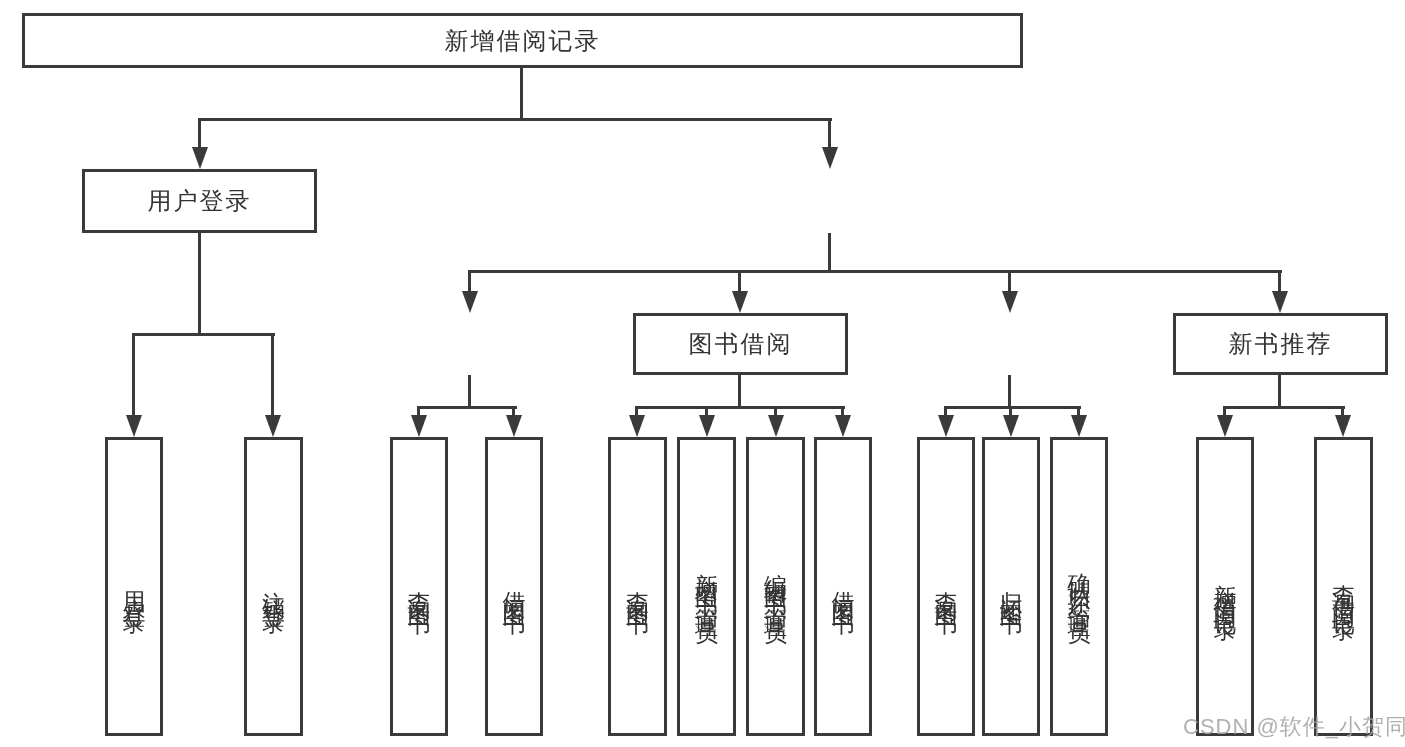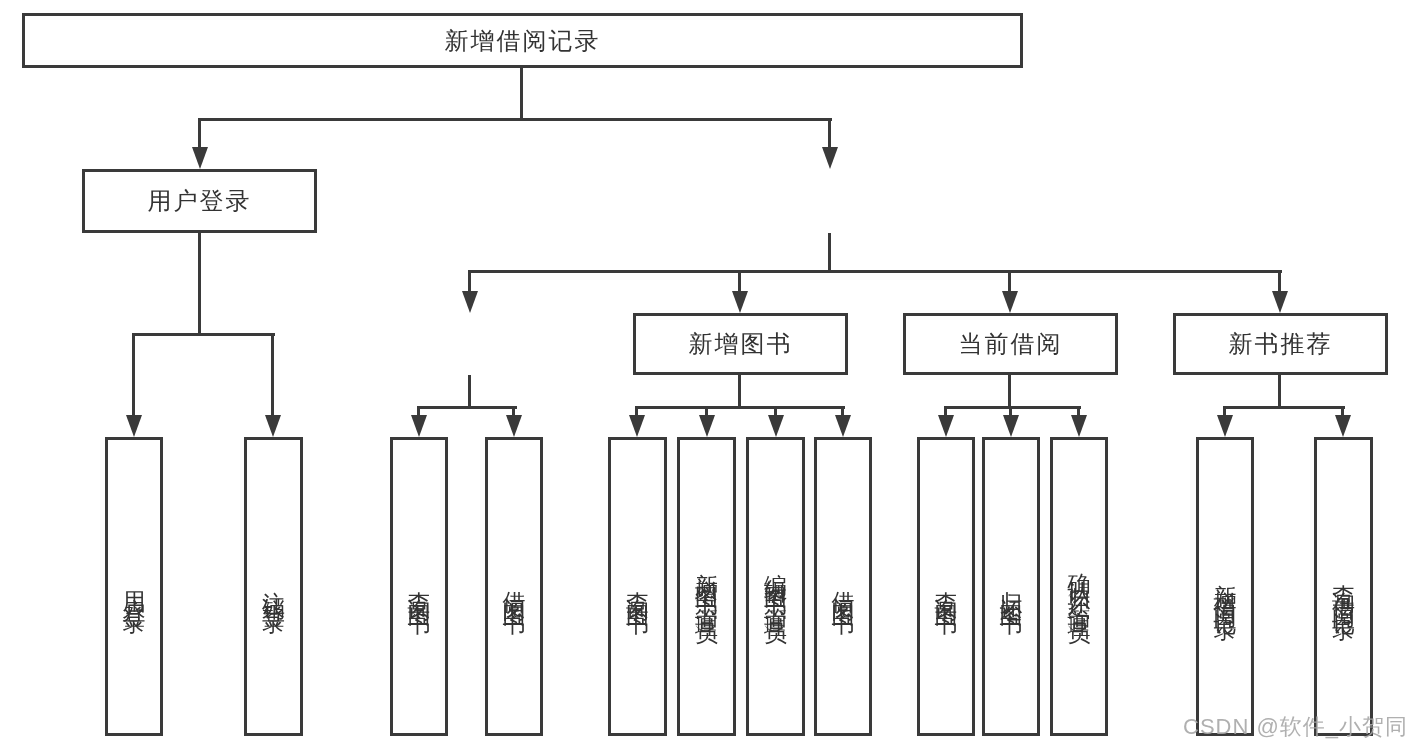--- a/index.html
+++ b/index.html
@@ -36,22 +36,21 @@
 </style>
 </head>
 <body>
 
 <div id="stage">
 
   <div class="box" style="left:22px;top:13px;width:1001px;height:55px;">新增借阅记录</div>
 
   <div class="box" style="left:82px;top:169px;width:235px;height:64px;">用户登录</div>
 
-  <div class="box" style="left:633px;top:313px;width:215px;height:62px;">新增图书</div>
-  <div class="box" style="left:903px;top:313px;width:215px;height:62px;">当前借阅</div>
+  <div class="box" style="left:633px;top:313px;width:215px;height:62px;">图书借阅</div>
   <div class="box" style="left:1173px;top:313px;width:215px;height:62px;">新书推荐</div>
 
   <div class="box vbox" style="left:105px;top:437px;width:58px;height:299px;">用户登录</div>
   <div class="box vbox" style="left:244px;top:437px;width:59px;height:299px;">注销登录</div>
 
   <div class="box vbox" style="left:390px;top:437px;width:58px;height:299px;">查询图书</div>
   <div class="box vbox" style="left:485px;top:437px;width:58px;height:299px;">借阅图书</div>
 
   <div class="box vbox" style="left:608px;top:437px;width:59px;height:299px;">查询图书</div>
   <div class="box vbox" style="left:677px;top:437px;width:59px;height:299px;">新增图书（管理员）</div>

